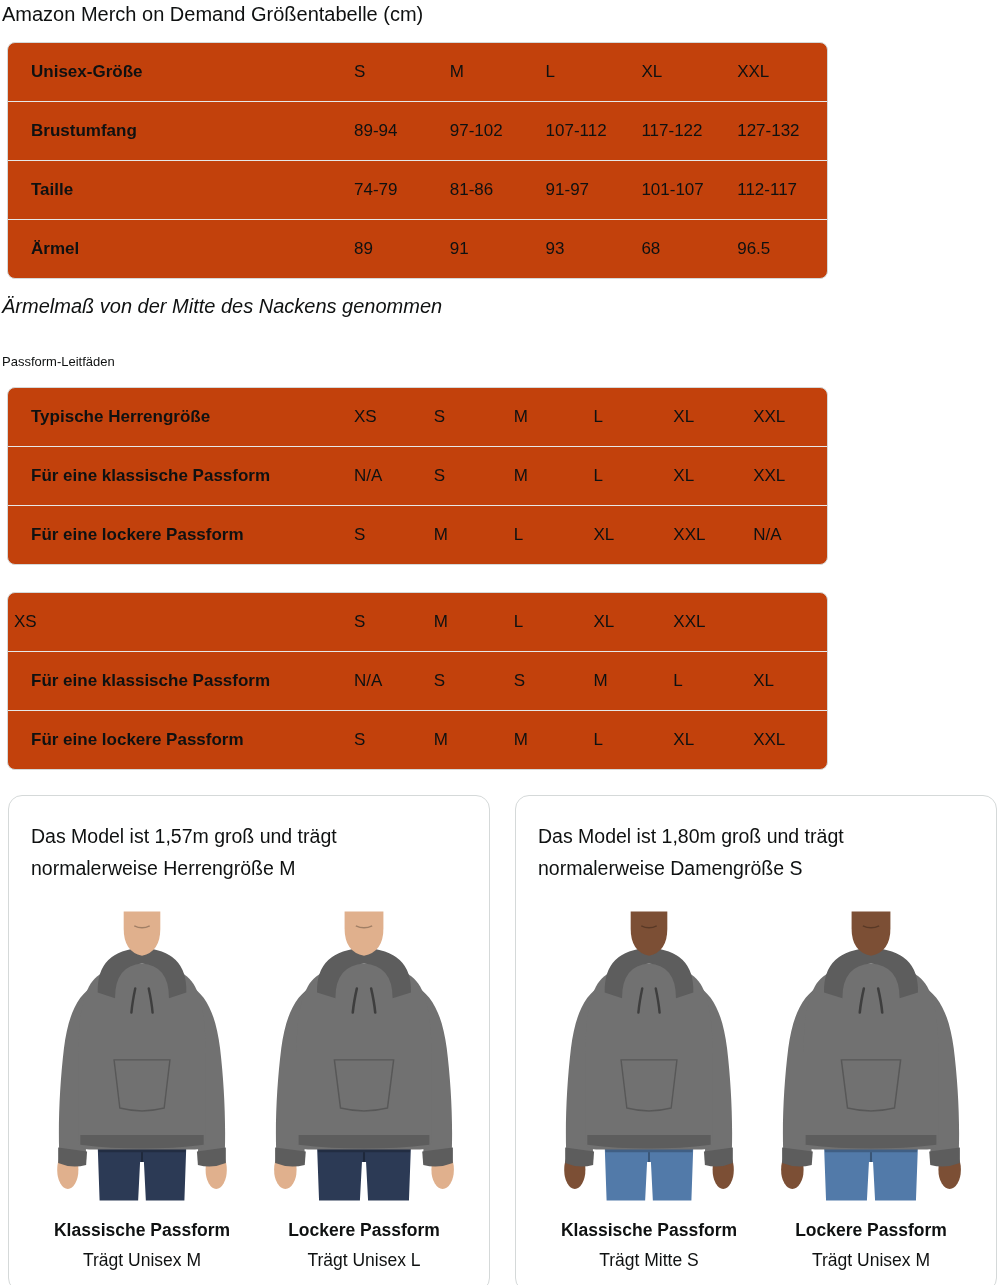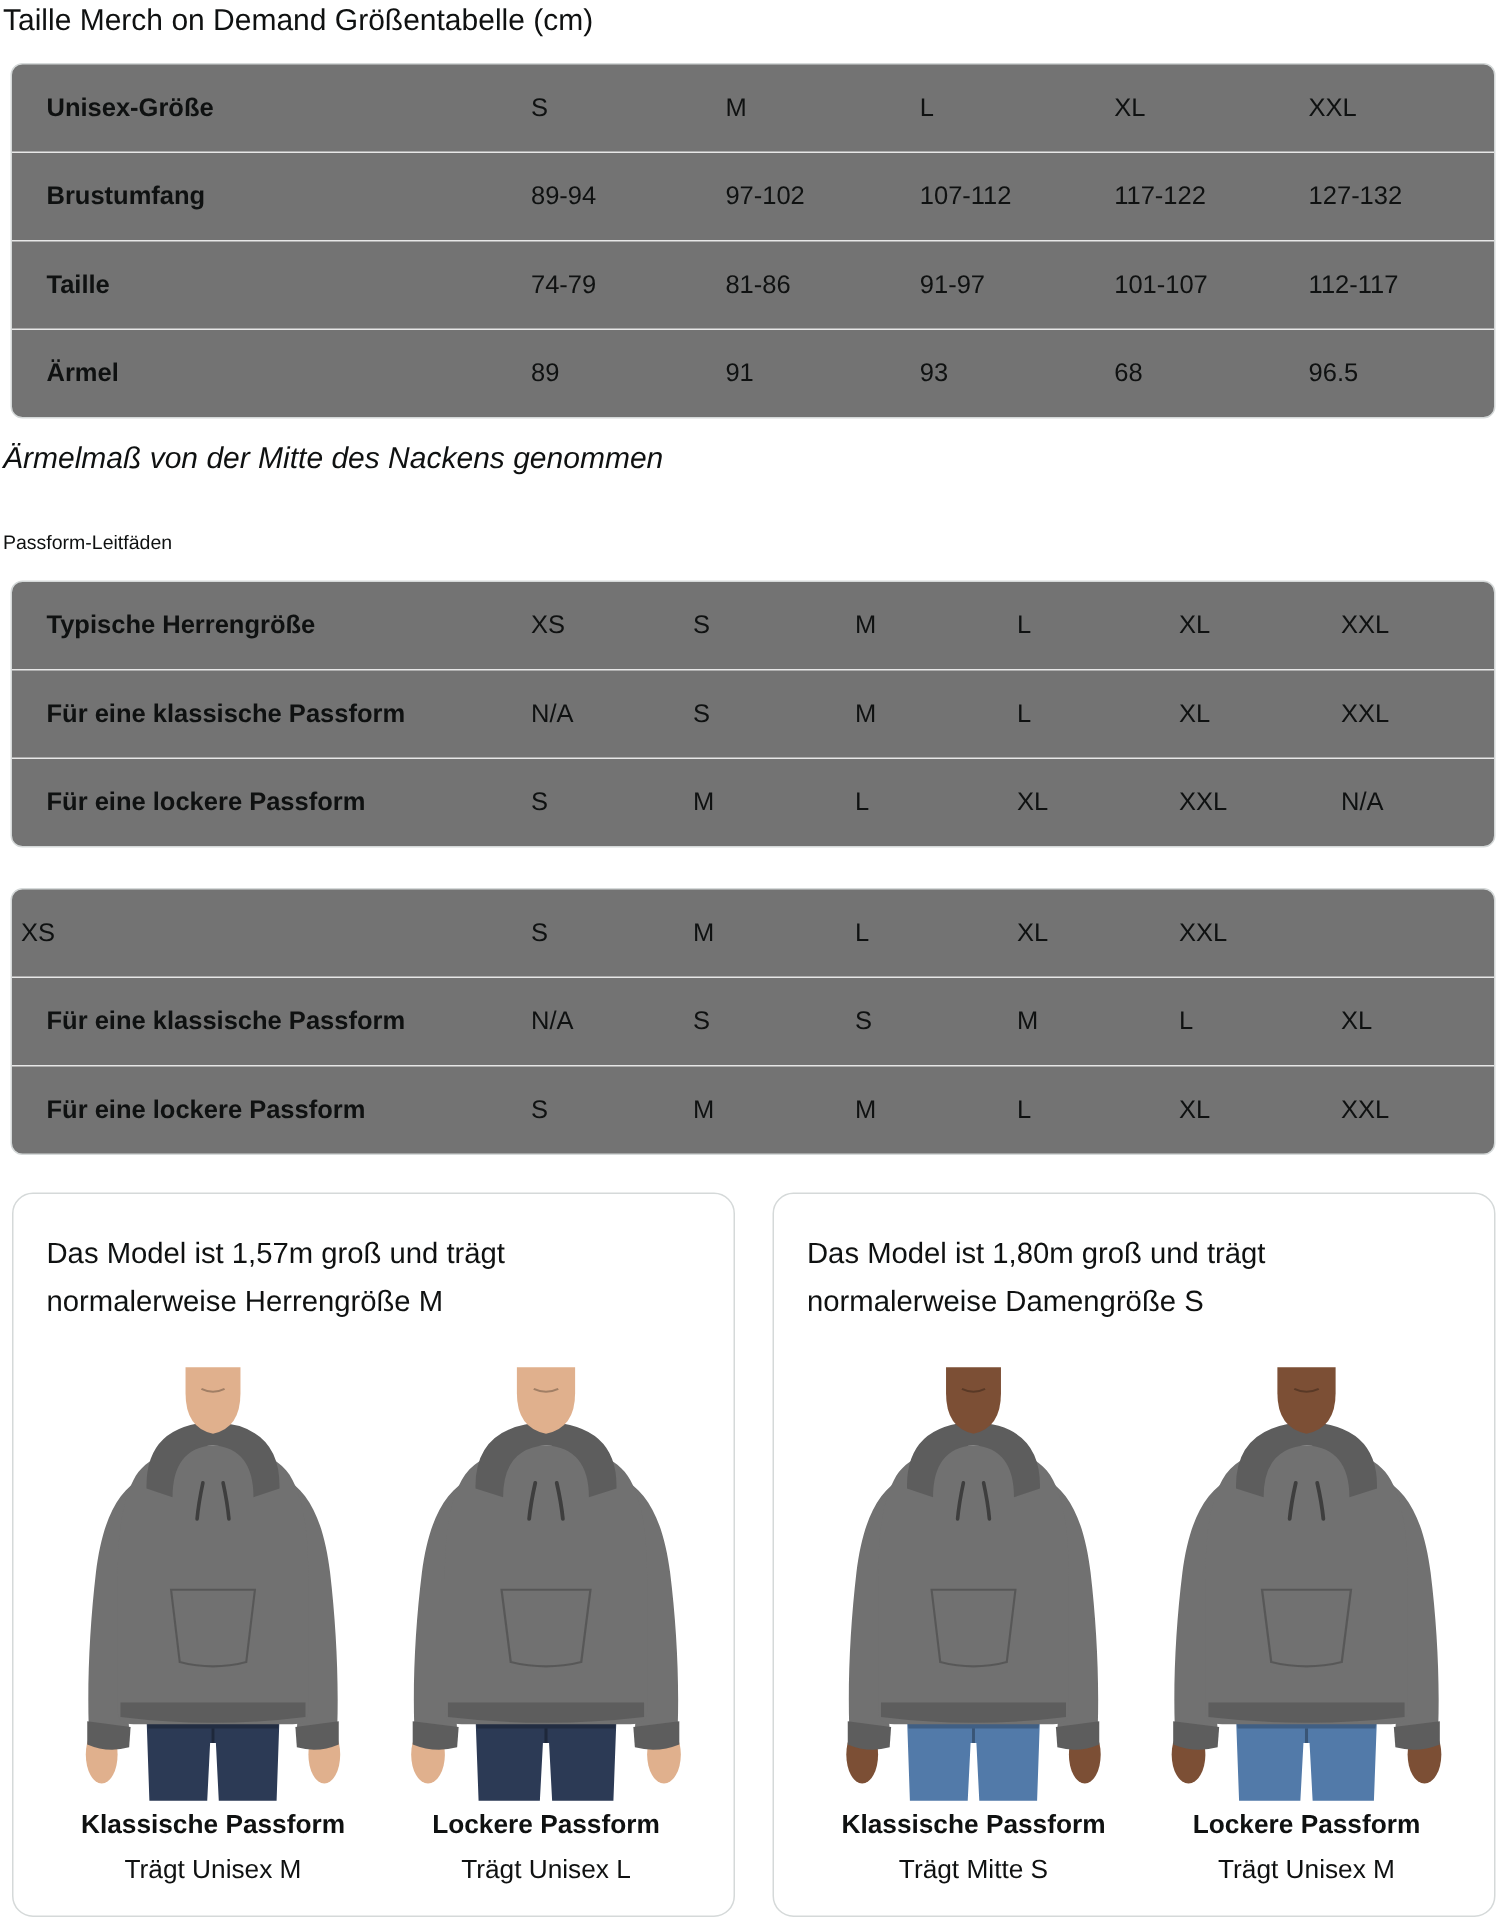--- a/index.html
+++ b/index.html
@@ -14,25 +14,25 @@
   .page-title {
     font-size: 20px;
     line-height: 24px;
     font-weight: 400;
     margin: 0 0 16px 2px;
   }
 
   
   .size-table {
     margin-left: 7px;
-    width: 990px;
+    width: 821px;
     border: 1px solid var(--table-border, #d5d9d9);
     border-radius: 8px;
     overflow: hidden;
-    background: #737373;
+    background: #c2410c;
   }
   .row { display: grid; }
   .cols-5 .row { grid-template-columns: 340px repeat(5, 1fr); }
   .cols-6 .row { grid-template-columns: 340px repeat(6, 1fr); }
   .row + .row { border-top: 1px solid var(--row-divider, #e7e7e7); }
   .cell {
     height: 58px;
     display: flex;
     align-items: center;
     font-size: 17px;
@@ -83,20 +83,21 @@
   }
   .figure {
     flex: 1;
     display: flex;
     flex-direction: column;
     align-items: center;
   }
   .model-img { width: 212px; height: 300px; }
   .fit-loose .model-img { transform: scaleX(1.06); }
   .fit-label {
+    margin-top: 14px;
     font-size: 17.5px;
     font-weight: 700;
     text-align: center;
   }
   .size-label {
     margin-top: 9px;
     font-size: 17.5px;
     text-align: center;
   }
 
@@ -138,21 +139,21 @@
       <path style="fill:none;stroke:#3e3e3e;stroke-width:2.5;stroke-linecap:round" d="M117,80 q3,14 4,25"></path>
 
       <path style="fill:var(--skin)" d="M91,0 L129,0 L129,18 Q129,42 110,46 Q91,42 91,18 Z"></path>
       <path style="fill:none;stroke:rgba(0,0,0,.28);stroke-width:1.5" d="M102,15 Q110,19 118,15"></path>
     </g>
   </defs>
 </svg>
 
 <div class="wrap">
 
-  <h1 class="page-title">Taille Merch on Demand Größentabelle (cm)</h1>
+  <h1 class="page-title">Amazon Merch on Demand Größentabelle (cm)</h1>
 
   <div class="size-table cols-5">
     <div class="row">
       <div class="cell label">Unisex-Größe</div>
       <div class="cell">S</div>
       <div class="cell">M</div>
       <div class="cell">L</div>
       <div class="cell">XL</div>
       <div class="cell">XXL</div>
     </div>

